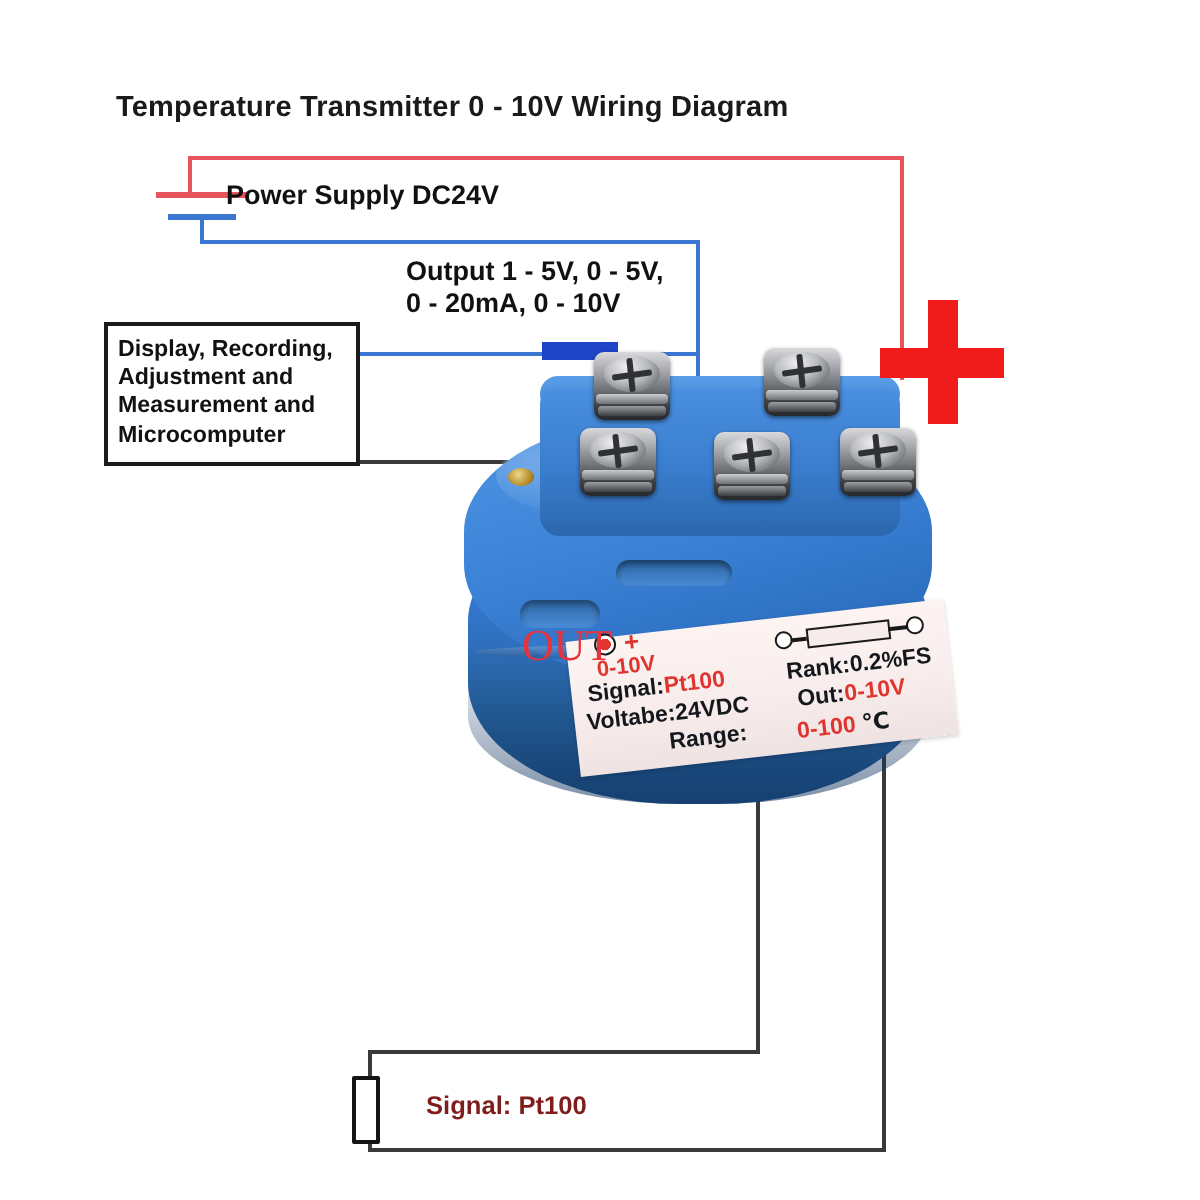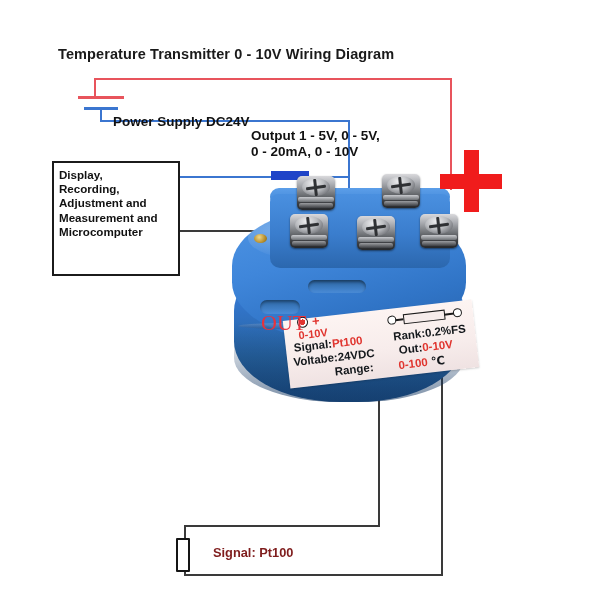--- a/index.html
+++ b/index.html
@@ -21,26 +21,26 @@
   .wire.blue{background:#3b76d0;}
   .wire.blk{background:#3a3a3a;}
 
   
   #battery{left:78px;top:88px;width:46px;height:24px;}
   #bat-pos-long{left:0px;top:8px;width:46px;height:3px;background:#e8545c;}
   #bat-neg-short{left:6px;top:19px;width:34px;height:3px;background:#3b76d0;}
 
   
   .lbl{font-weight:bold;color:#111;font-size:13.5px;line-height:16px;}
-  #ps-label{left:113px;top:90px;white-space:nowrap;margin-top:24px;}
-  #out-label{left:203px;top:128px;width:205px;margin-left:48px;}
-
-  
-  #infobox{left:52px;top:161px;width:128px;height:115px;border:2px solid #1b1b1b;
-           background:#fff;box-sizing:border-box;padding:5px 18px 0 5px;}
+  #ps-label{left:113px;top:90px;white-space:nowrap;}
+  #out-label{left:203px;top:128px;width:205px;}
+
+  
+  #infobox{left:52px;top:161px;width:128px;height:72px;border:2px solid #1b1b1b;
+           background:#fff;box-sizing:border-box;padding:5px 4px 0 5px;}
   #infobox .t{font-size:11.6px;font-weight:bold;line-height:14.2px;color:#111;}
 
   
   #rtd{left:176px;top:538px;width:14px;height:34px;border:2.5px solid #151515;
        background:#fff;box-sizing:border-box;border-radius:1px;}
   #sig-label{left:213px;top:545px;font-size:12.8px;font-weight:bold;color:#7f1d1d;}
 
   
   #plus{left:440px;top:150px;width:62px;height:62px;}
   #plus .pb{position:absolute;background:#f01c1c;}

